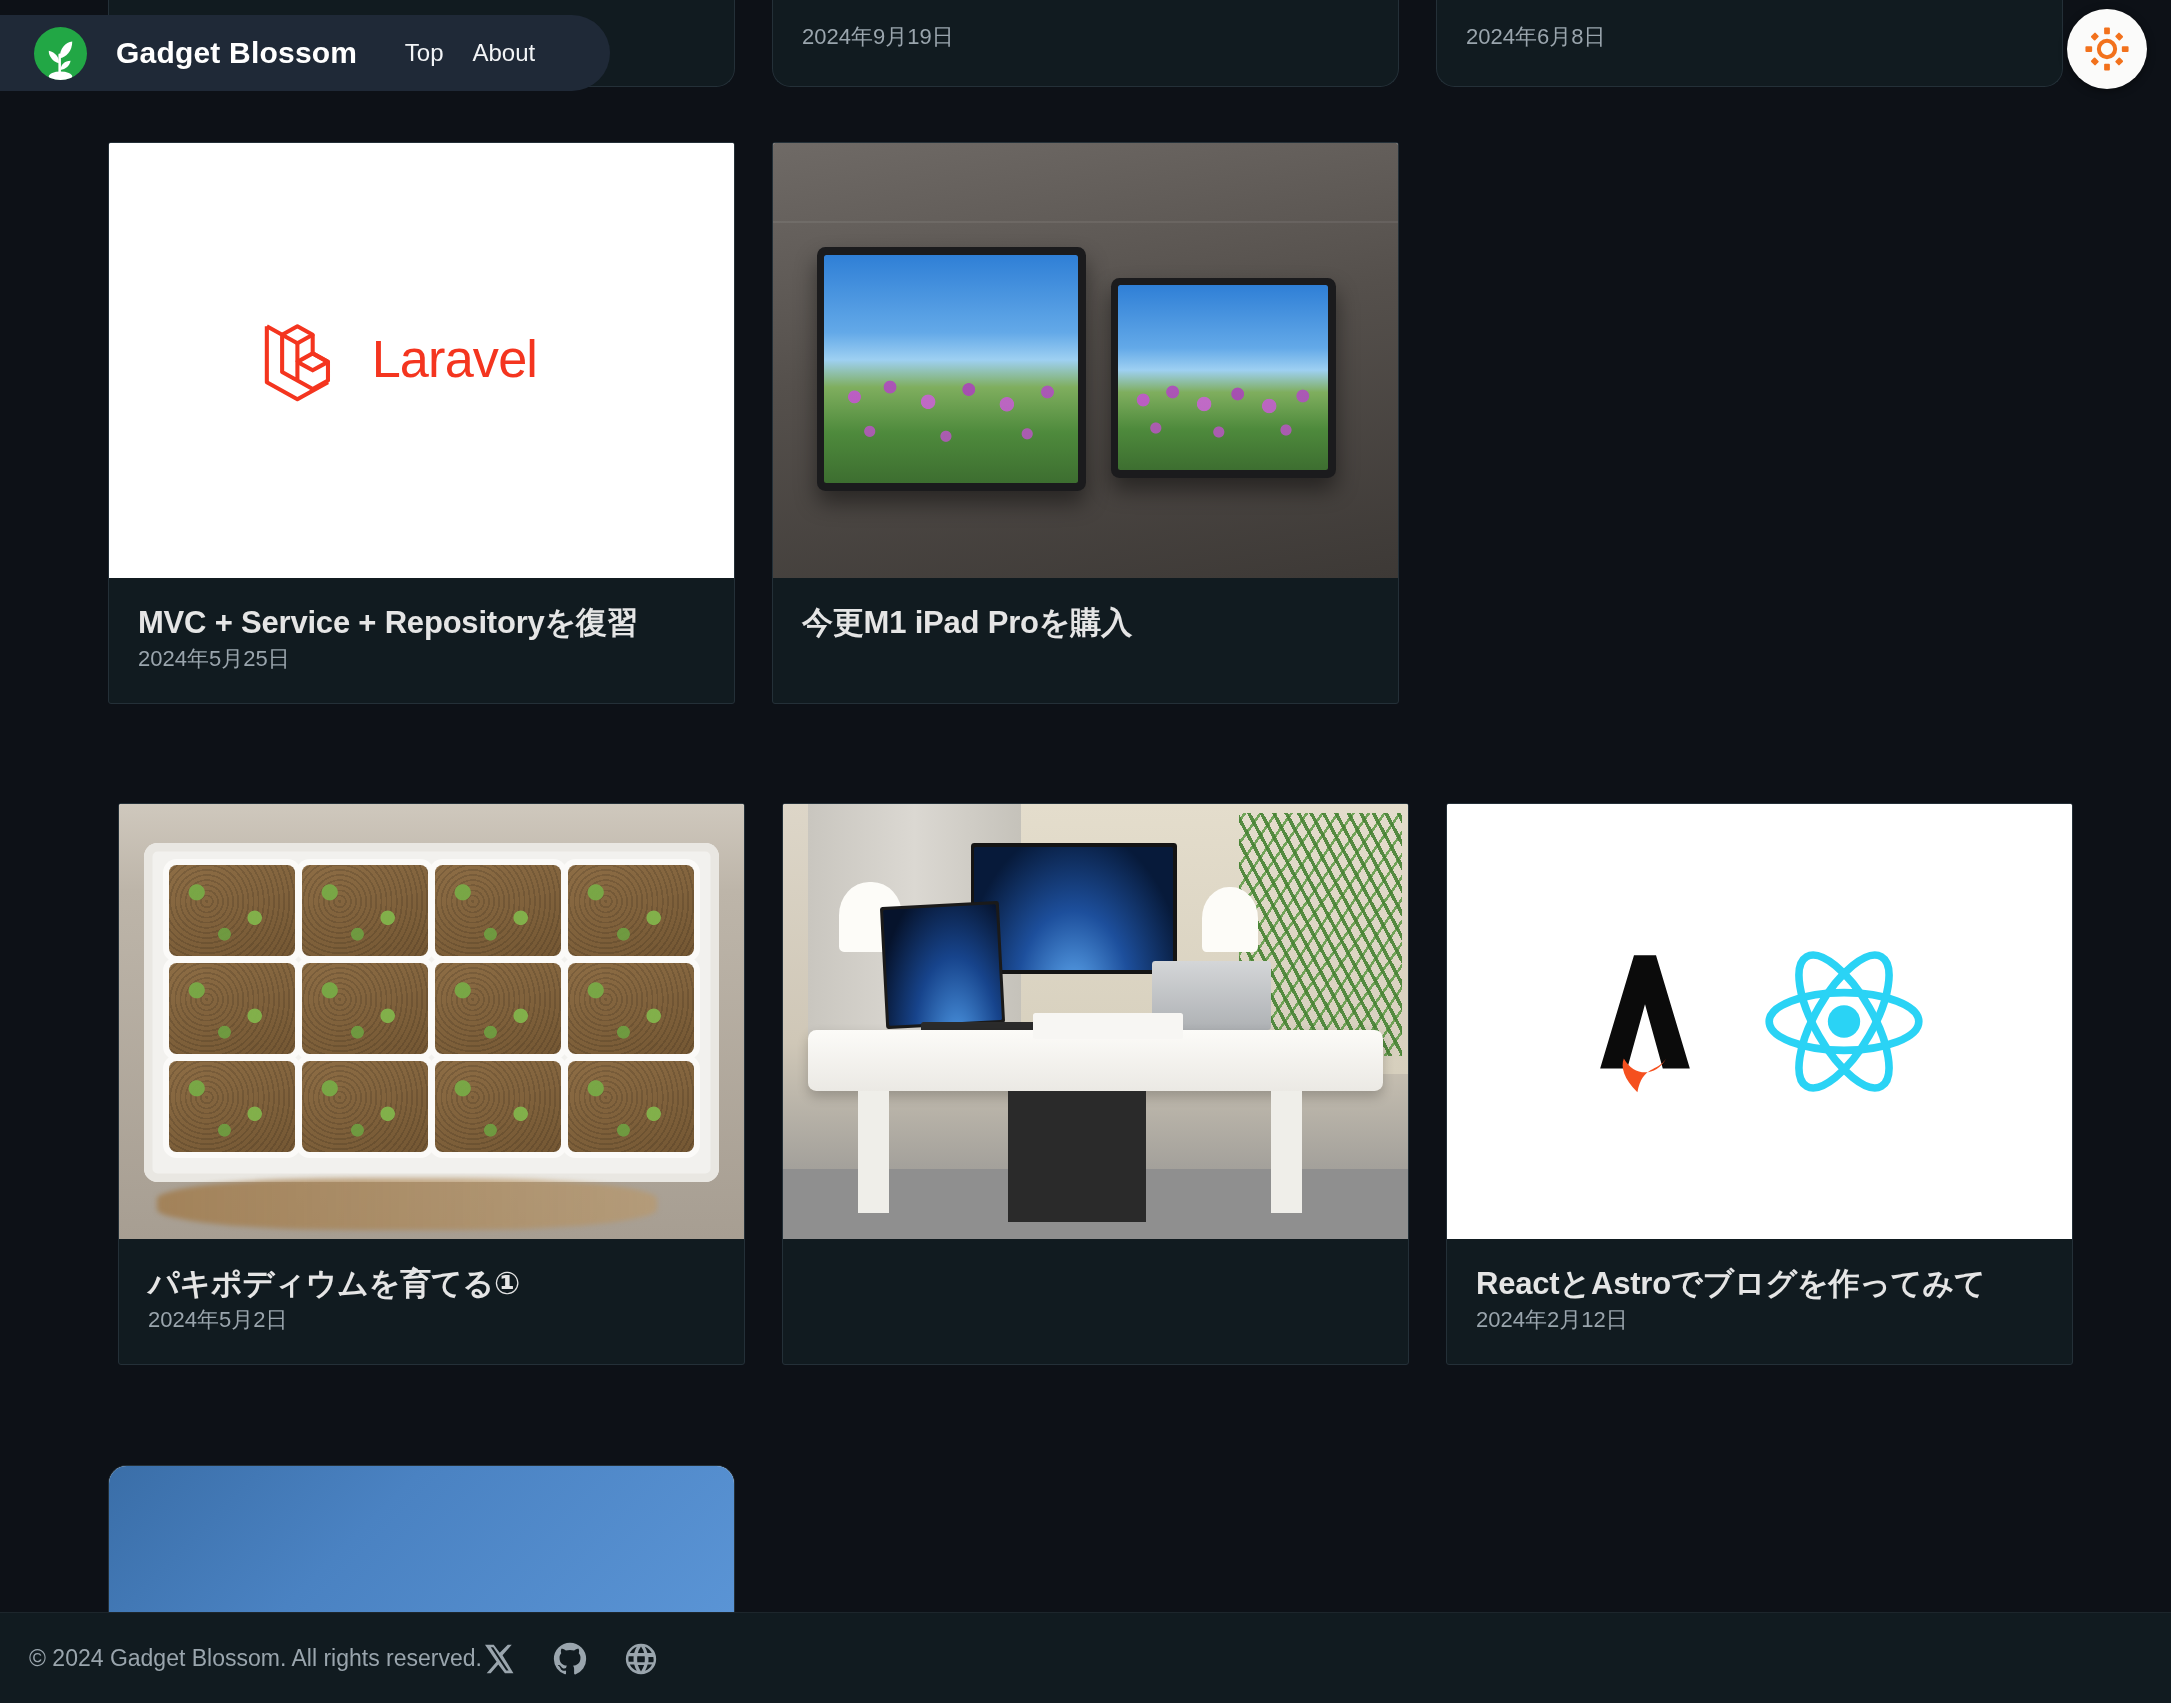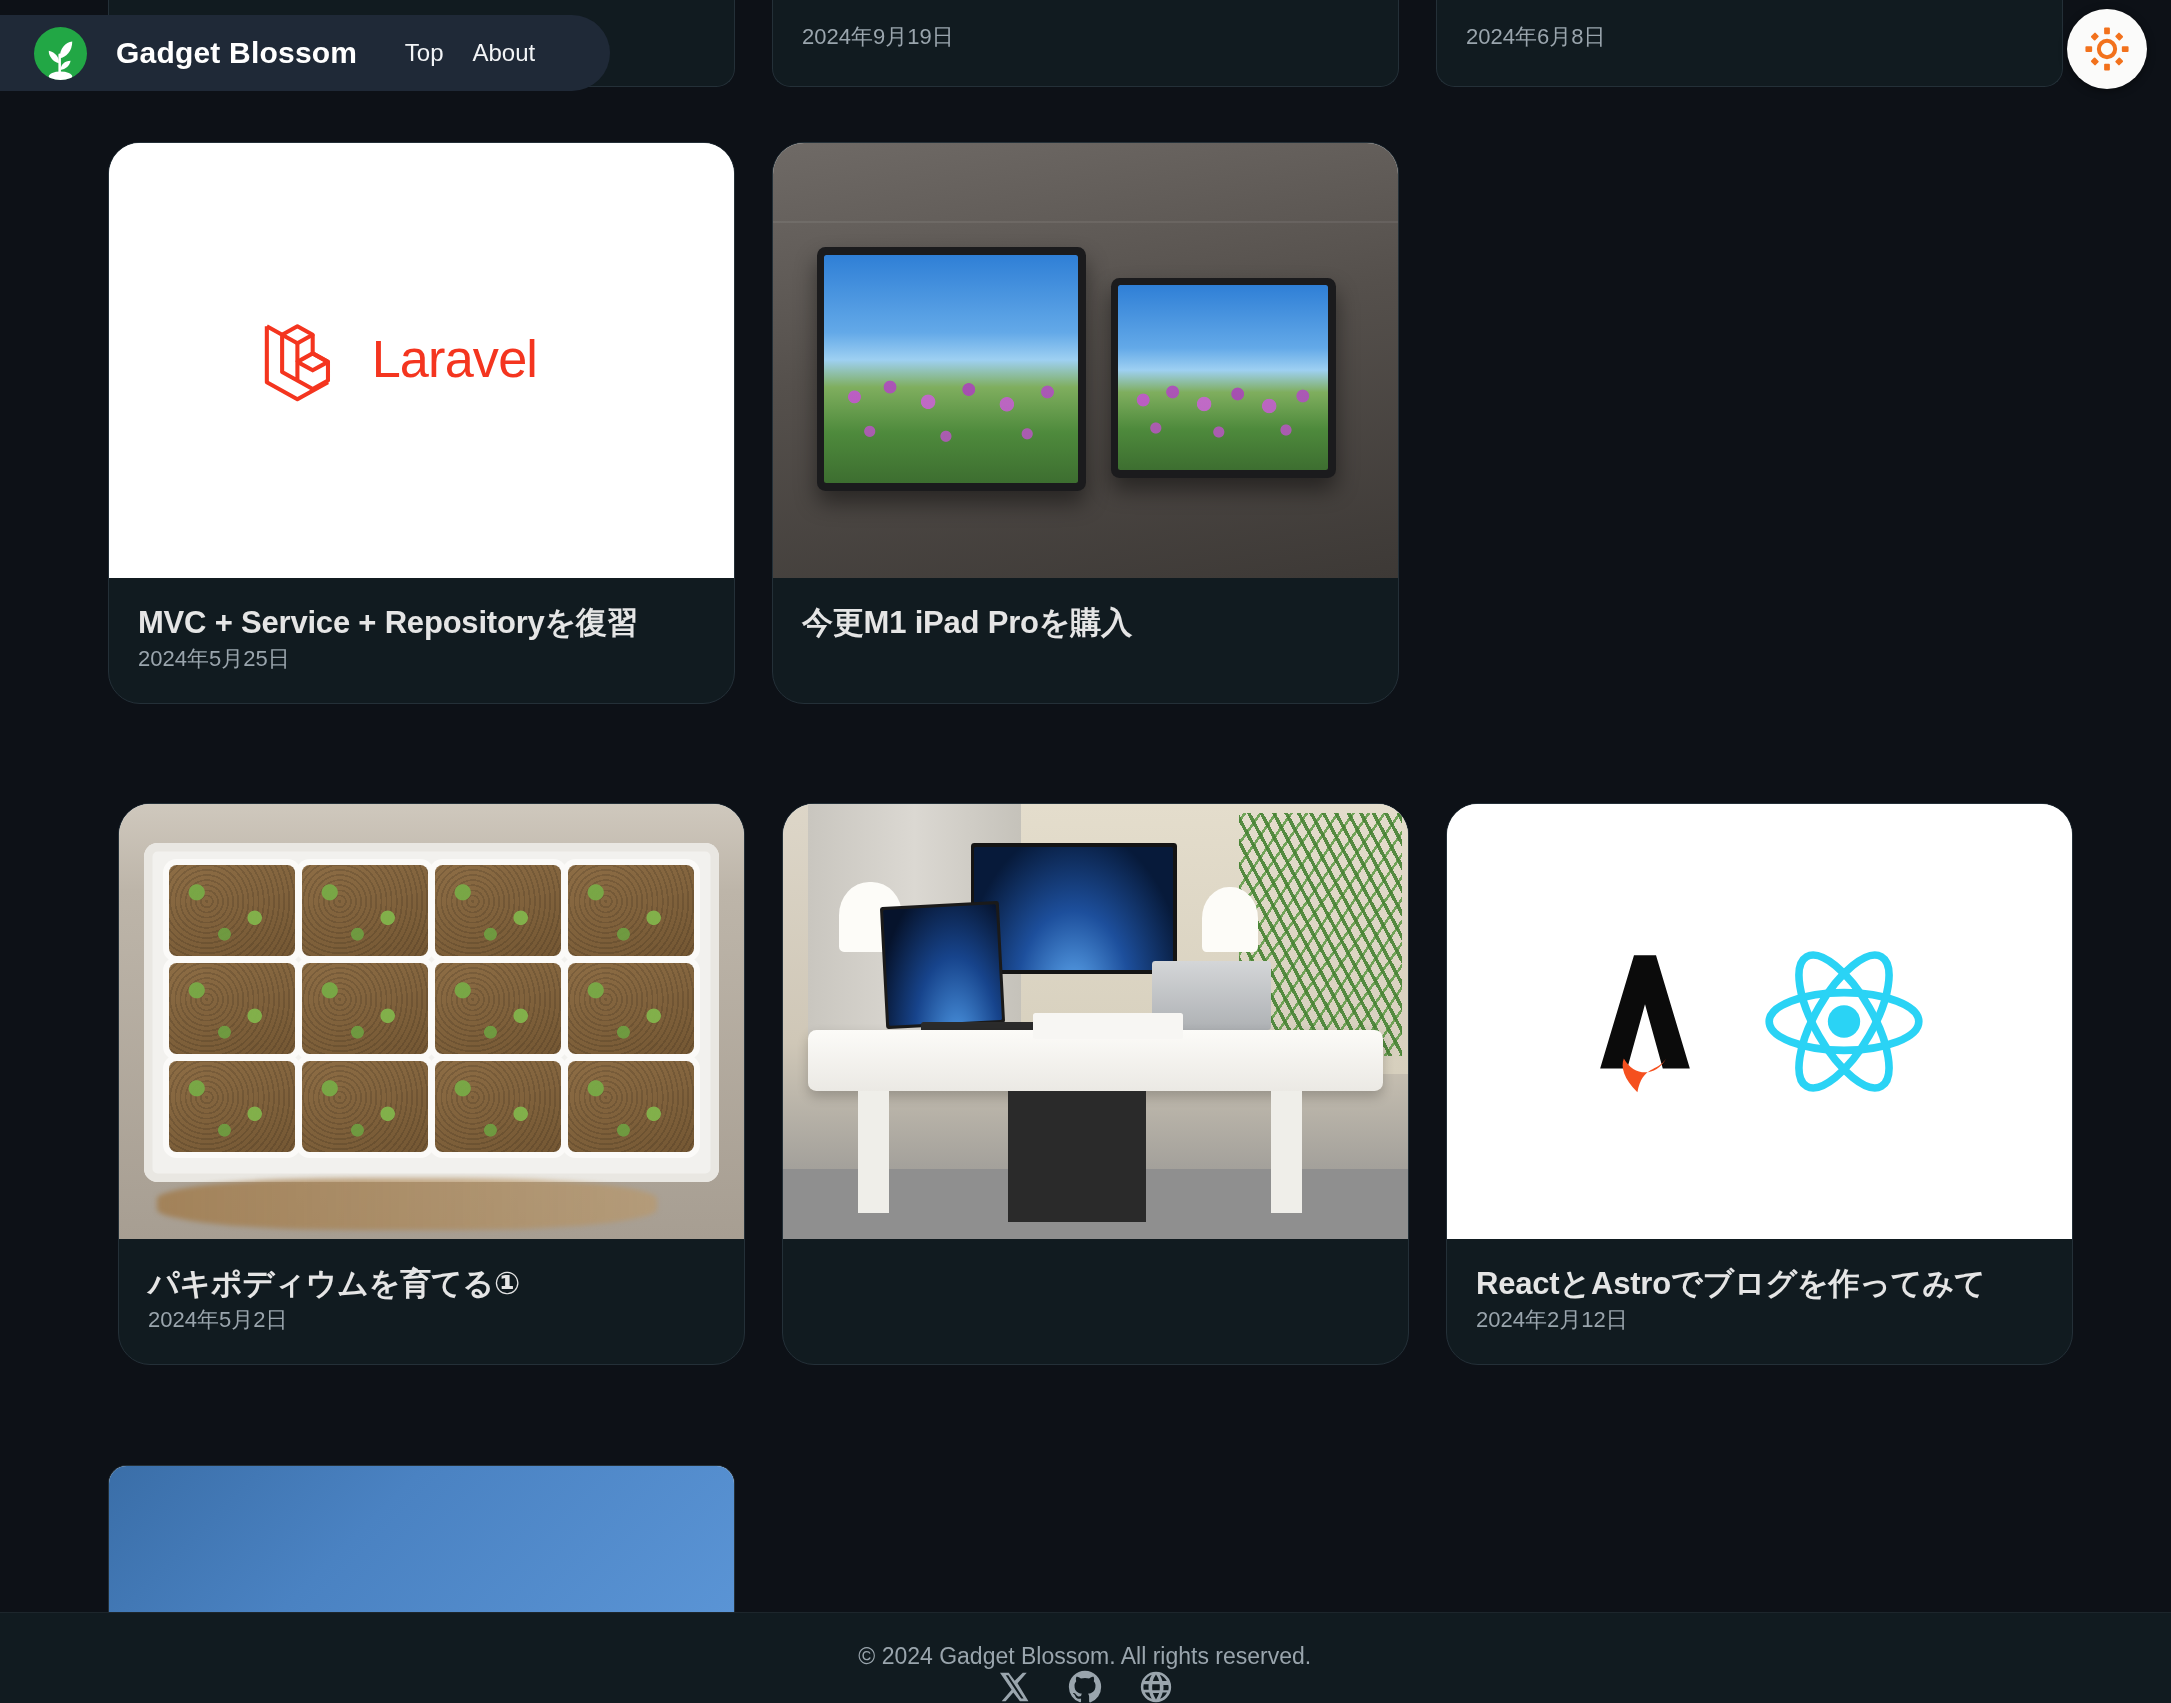--- a/index.html
+++ b/index.html
@@ -54,21 +54,21 @@
     position:absolute; left:0; top:0;
     width:2171px;
     padding:0 108px;
     display:grid;
     grid-template-columns:repeat(3,1fr);
     column-gap:37px; row-gap:36px;
   }
   .card{
     background:#111b20;
     border:0.8px solid #243038;
-    border-radius:32px;
+    border-radius:3px;
     overflow:hidden;
     display:flex; flex-direction:column;
     cursor:pointer;
   }
   .card.partial-top{ height:102px; border-radius:0 0 18.6px 18.6px; border-top:none; justify-content:flex-end; }
   .card.partial-bottom{ height:170px; border-radius:18.6px 18.6px 0 0; border-bottom:none; }
 
   .thumb{
     width:100%; height:435px;
     position:relative; overflow:hidden; flex:0 0 auto;
@@ -240,24 +240,23 @@
   .art-react svg{ display:block; }
 
   
   .art-blue{ background:linear-gradient(135deg,#3a6ea8 0%,#4a82c2 40%,#5b95d6 100%); }
 
   
   .footer{
     position:absolute; left:0; bottom:0; width:2171px; height:92px;
     background:#111b20;
     border-top:0.8px solid #1d262c;
-    display:flex; align-items:center; justify-content:flex-end;
+    display:flex; align-items:center; justify-content:flex-start;
     padding:0 30.5px 0 29px;
     z-index:40;
-    flex-direction:column;
   }
   .footer-copy{ color:#9aa5ad; font-size:23px; }
   .socials{ display:flex; align-items:center; gap:37px; }
   .socials a{ display:flex; align-items:center; justify-content:center; color:#9aa5ad; }
   .socials svg{ width:34px; height:34px; display:block; fill:currentColor; }
 </style>
 </head>
 <body>
 
 <div id="stage">

